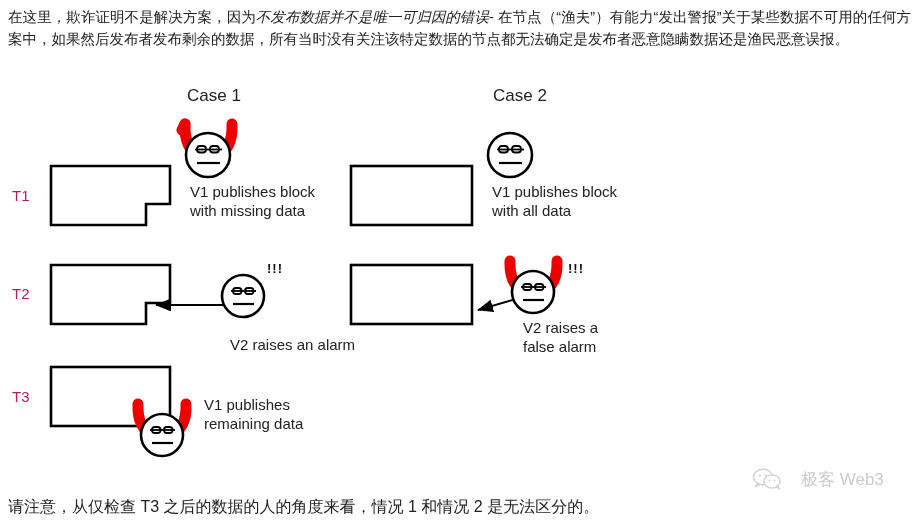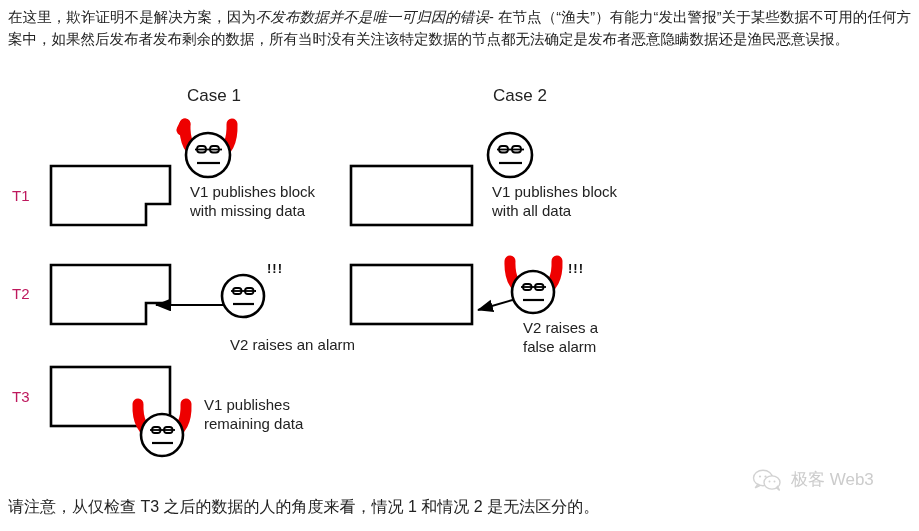--- a/index.html
+++ b/index.html
@@ -61,21 +61,21 @@
   }
   #bangs-c1{left:267px;top:261px;}
   #bangs-c2{left:568px;top:261px;}
 
   
   svg.layer{position:absolute;left:0;top:0;width:919px;height:531px;pointer-events:none;}
 
   
   .watermark{
     position:absolute;left:752px;top:468px;
-    display:flex;align-items:flex-end;gap:9px;
+    display:flex;align-items:flex-start;gap:19px;
     color:#cfcfcf;font-size:17px;white-space:nowrap;
   }
   .watermark .wm-text{color:#cccccc;}
 </style>
 </head>
 <body>
 
 <div class="page">
 
   <div class="intro"><span>在这里，欺诈证明不是解决方案，因为</span><span class="it">不发布数据并不是唯一可归因的错误</span><span>- 在节点（“渔夫”）有能力“发出警报”关于某些数据不可用的任何方案中，如果然后发布者发布剩余的数据，所有当时没有关注该特定数据的节点都无法确定是发布者恶意隐瞒数据还是渔民恶意误报。</span></div>

